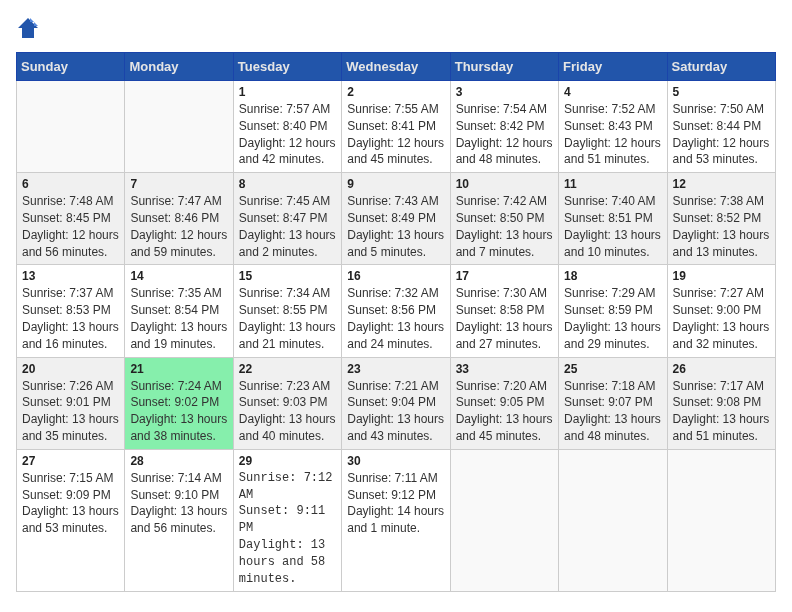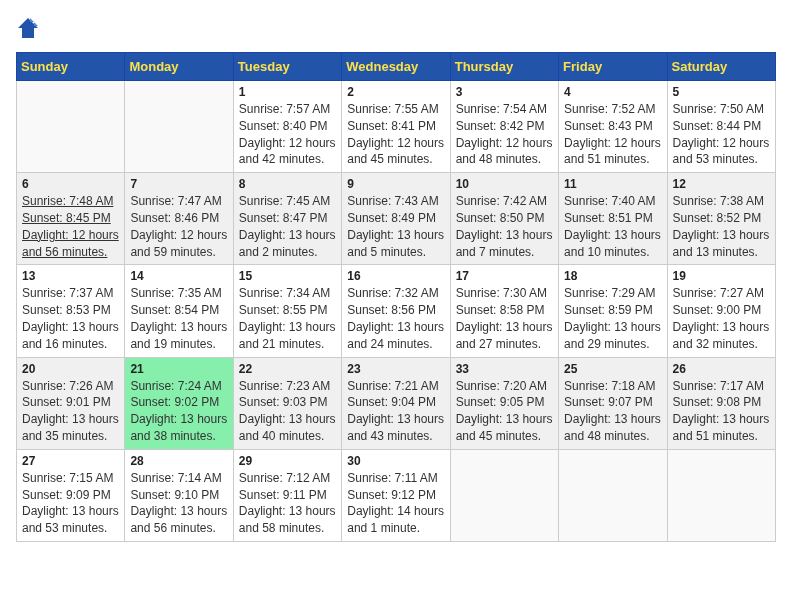--- a/index.html
+++ b/index.html
@@ -52,21 +52,21 @@
       font-size: 14px;
       color: #333;
     }
     .calendar {
       width: 100%;
       border-collapse: collapse;
       border: 1px solid #ccc;
     }
     .calendar th {
       background-color: #2255aa;
-      color: #fde047;
+      color: #e5e5e5;
       font-size: 13px;
       padding: 6px 4px;
       text-align: left;
       border: 1px solid #1a44aa;
     }
     .calendar td {
       width: 107px;
       vertical-align: top;
       border: 1px solid #ccc;
       padding: 4px 5px;
@@ -161,21 +161,21 @@
         <td style="background-color: rgb(255, 255, 255);">
           <span class="day-number">5</span>
           <div class="day-info" style="white-space: pre-line;">Sunrise: 7:50 AM
 Sunset: 8:44 PM
 Daylight: 12 hours and 53 minutes.</div>
         </td>
       </tr>
       <tr>
         <td style="background-color: rgb(240, 240, 240);">
           <span class="day-number">6</span>
-          <div class="day-info" style="white-space: pre-line; text-decoration: underline;">Sunrise: 7:48 AM
+          <div class="day-info" style="white-space: pre-line;">Sunrise: 7:48 AM
 Sunset: 8:45 PM
 Daylight: 12 hours and 56 minutes.</div>
         </td>
         <td style="background-color: rgb(240, 240, 240);">
           <span class="day-number">7</span>
           <div class="day-info" style="white-space: pre-line;">Sunrise: 7:47 AM
 Sunset: 8:46 PM
 Daylight: 12 hours and 59 minutes.</div>
         </td>
         <td style="background-color: rgb(240, 240, 240);">
@@ -305,21 +305,21 @@
 Daylight: 13 hours and 53 minutes.</div>
         </td>
         <td style="background-color: rgb(255, 255, 255);">
           <span class="day-number">28</span>
           <div class="day-info" style="white-space: pre-line;">Sunrise: 7:14 AM
 Sunset: 9:10 PM
 Daylight: 13 hours and 56 minutes.</div>
         </td>
         <td style="background-color: rgb(255, 255, 255); margin-top: 13px;">
           <span class="day-number">29</span>
-          <div class="day-info" style="white-space: pre-line;">Sunrise: 7:12 AM
+          <div class="day-info" style="white-space: pre-line; font-family: Liberation Mono, monospace;">Sunrise: 7:12 AM
 Sunset: 9:11 PM
 Daylight: 13 hours and 58 minutes.</div>
         </td>
         <td style="background-color: rgb(255, 255, 255);">
           <span class="day-number">30</span>
           <div class="day-info" style="white-space: pre-line;">Sunrise: 7:11 AM
 Sunset: 9:12 PM
 Daylight: 14 hours and 1 minute.</div>
         </td>
         <td class="empty-cell" style="background-color: rgb(249, 249, 249);"></td>

